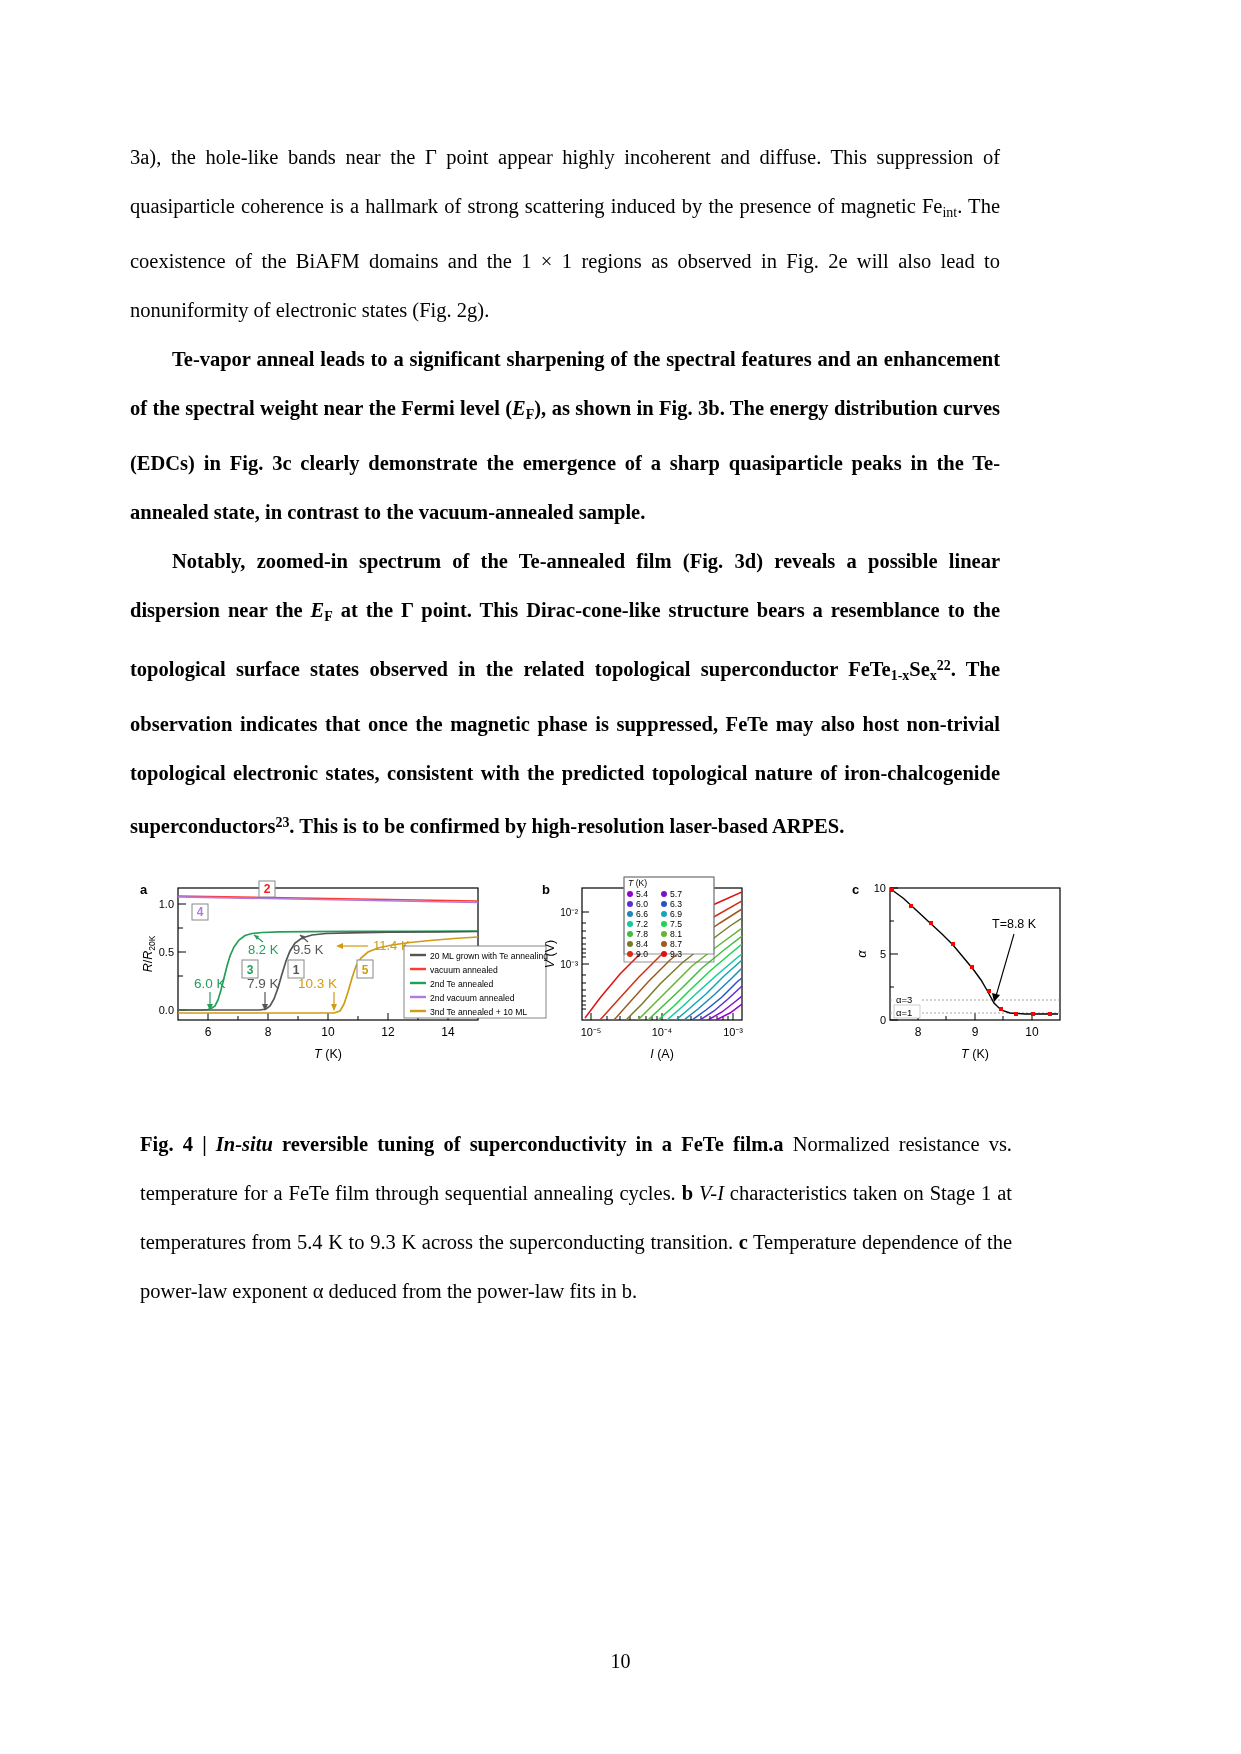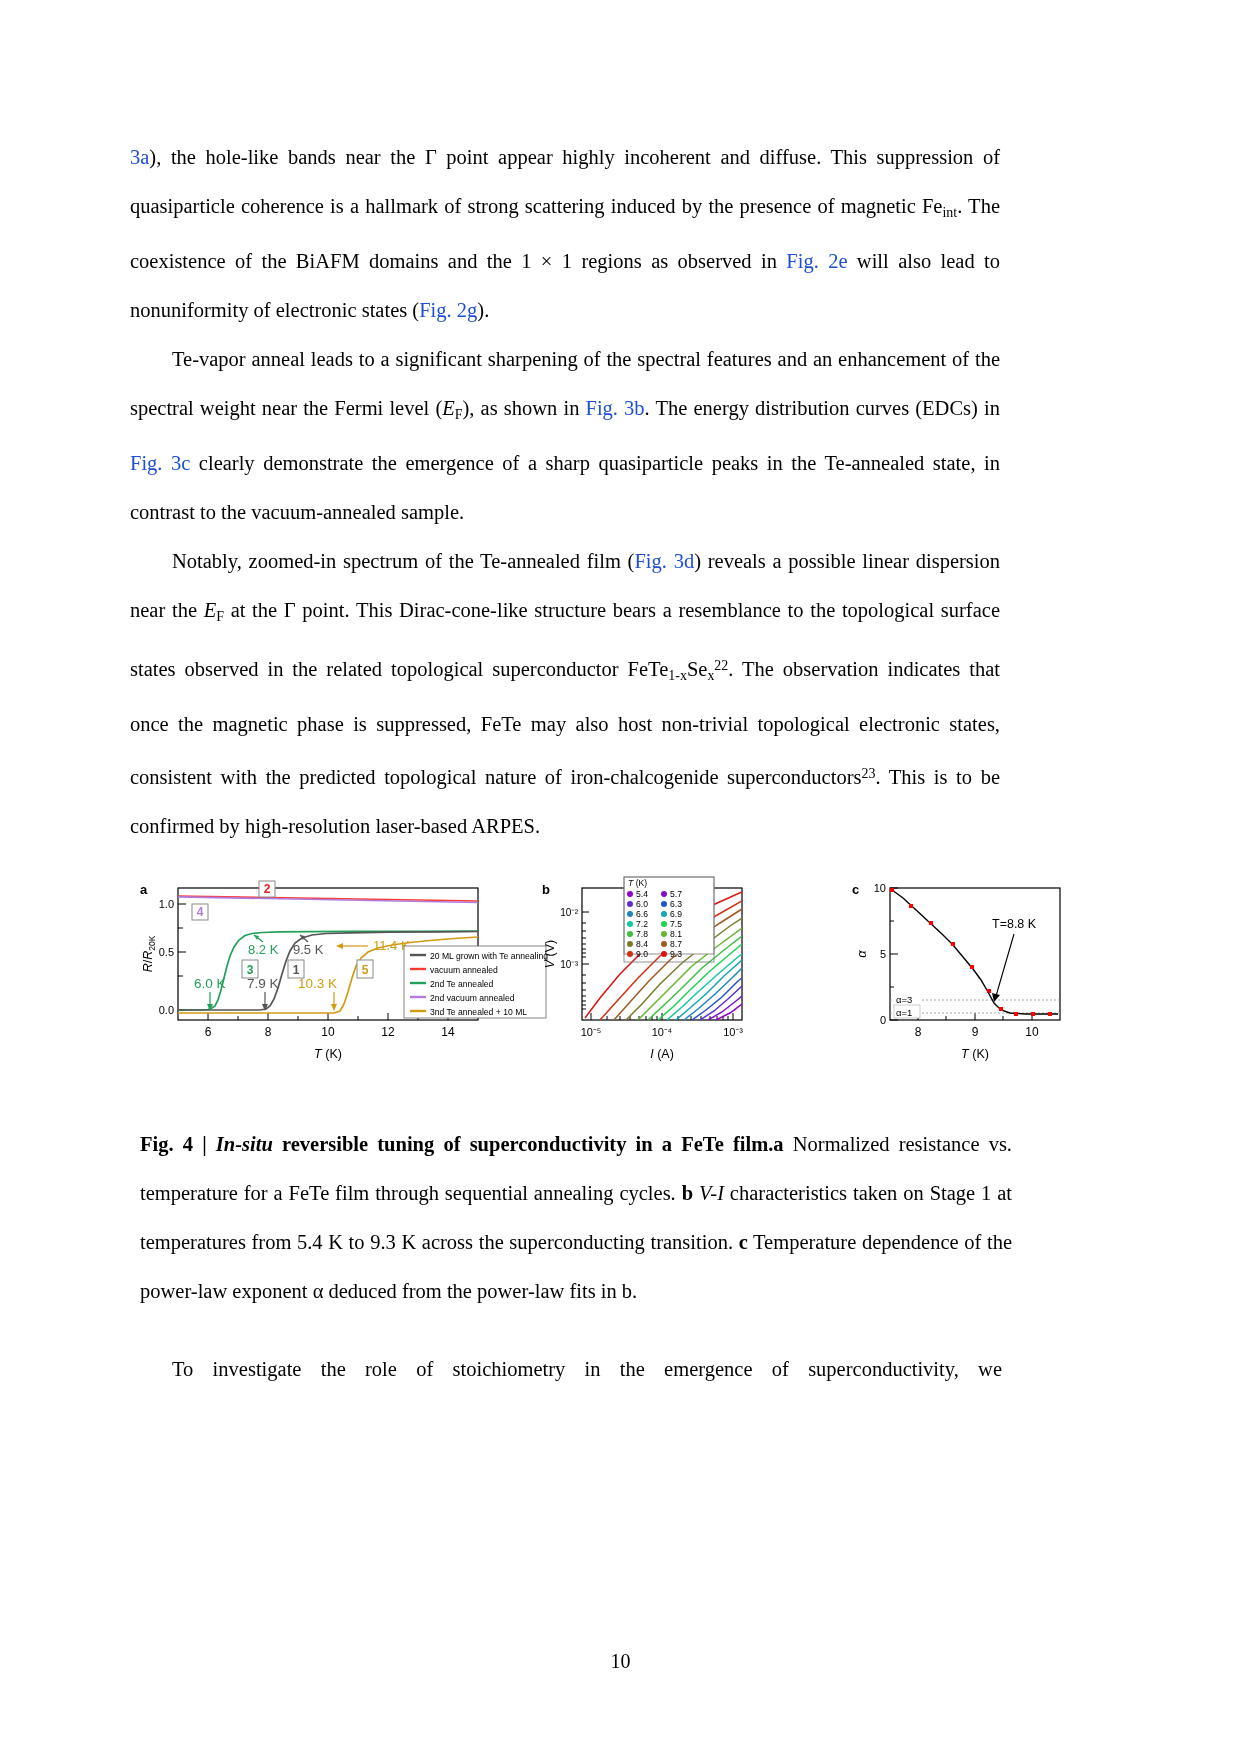--- a/index.html
+++ b/index.html
@@ -1,21 +1,21 @@
 <!DOCTYPE html>
 <html><head>
 <meta charset="utf-8">
 <style>
   html,body{margin:0;padding:0;background:#ffffff;}
   body{width:1241px;height:1754px;position:relative;font-family:"Liberation Serif",serif;color:#000;}
   .page{position:absolute;left:0;top:0;width:1241px;height:1754px;}
   .body-text{position:absolute;left:130px;top:133px;width:870px;font-size:20.5px;line-height:49px;text-align:justify;}
   .body-text p{margin:0 0 0 0;}
-  .indent{text-indent:42px;}
-  .lnk{color:#1d4ed8;}
+  .indent{text-indent:42px;font-weight:bold;}
+  .lnk{color:#000000;}
   sub{font-size:0.68em;vertical-align:-0.28em;}
   sup{font-size:0.68em;vertical-align:0.45em;}
   .it{font-style:italic;}
 
   .figure{position:absolute;left:130px;top:868px;width:988px;height:230px;}
   .cap{position:absolute;left:140px;top:1120px;width:872px;font-size:20.5px;line-height:49px;text-align:justify;}
   .pnum{position:absolute;left:0;top:1650px;width:1241px;text-align:center;font-size:20px;}
   .lastpara{position:absolute;left:130px;top:1345px;width:872px;font-size:20.5px;line-height:49px;text-align:justify;}
 
   svg{display:block;}
@@ -348,18 +348,15 @@
         <line x1="884" y1="66" x2="866" y2="128" stroke="#000" stroke-width="1.1"></line>
         <polygon points="864,134 862,125 870,127" fill="#000"></polygon>
       </g>
     </svg>
   </div>
 
   <div class="cap">
     <span style="font-weight:bold">Fig. 4 | </span><span style="font-weight:bold;font-style:italic">In-situ</span><span style="font-weight:bold"> reversible tuning of superconductivity in a FeTe film.</span><span style="font-weight:bold">a</span><span> Normalized resistance vs. temperature for a FeTe film through sequential annealing cycles. </span><span style="font-weight:bold">b</span><span style="font-style:italic"> V-I</span><span> characteristics taken on Stage 1 at temperatures from 5.4 K to 9.3 K across the superconducting transition. </span><span style="font-weight:bold">c</span><span> Temperature dependence of the power-law exponent α deduced from the power-law fits in b.</span>
   </div>
 
-  <div class="lastpara">
-    <p class="indent" style="margin:0;text-align:justify;text-align-last:justify;">To investigate the role of stoichiometry in the emergence of superconductivity, we</p>
-  </div>
 
   <div class="pnum">10</div>
 </div>
 
 </body></html>

